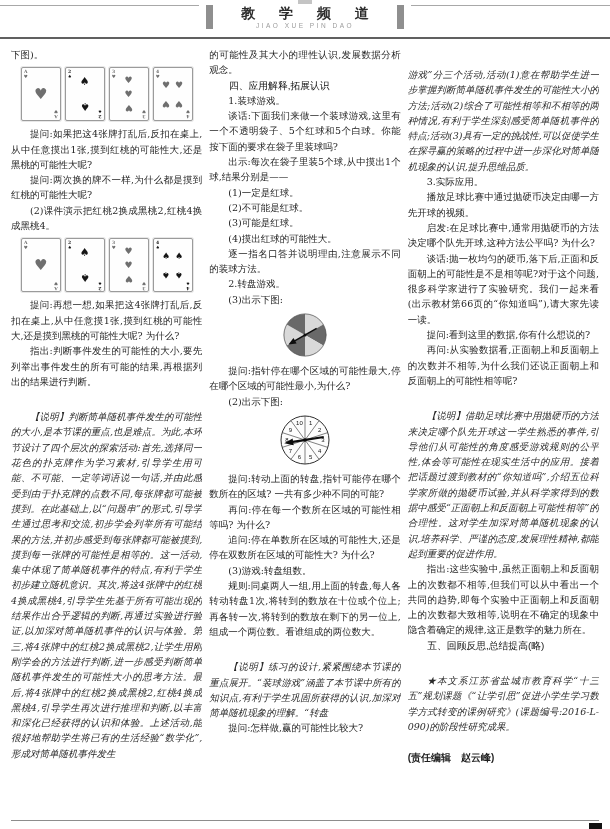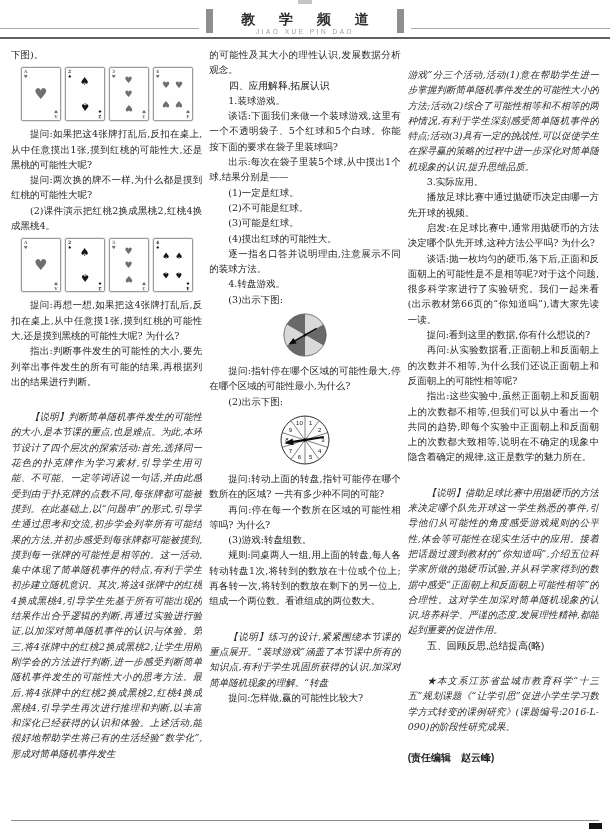--- a/index.html
+++ b/index.html
@@ -1,20 +1,20 @@
 <!DOCTYPE html>
 <html><head>
 <meta charset="utf-8">
 <style>
   html,body{margin:0;padding:0;background:#e9e9e9;}
   .page{width:610px;height:829px;margin:0 auto;background:#ffffff;position:relative;overflow:hidden;
         font-family:"DejaVu Serif",serif;}
   
   .topmark{position:absolute;top:0;left:298px;width:14px;height:4px;background:#c4c4c4;}
-  .header{display:flex;align-items:flex-end;height:32px;padding-top:5px;}
+  .header{display:flex;align-items:flex-start;height:32px;padding-top:5px;}
   .hrule{flex:1;height:1px;background:#a8a8a8;margin-bottom:8px;}
   .vbar{width:7px;height:24px;background:#8f8f8f;margin:0 7px 4px 7px;}
   .titlebox{width:170px;text-align:center;margin-bottom:2px;}
   .title{font-family:"Liberation Sans",sans-serif;font-weight:bold;font-size:14px;
          letter-spacing:10px;text-indent:10px;color:#2d2d2d;line-height:16px;}
   .subtitle{font-family:"Liberation Sans",sans-serif;font-size:6.5px;color:#9c9c9c;
             letter-spacing:2.5px;margin-top:1px;}
   .hdr-rule2{height:2px;background:#606060;margin-bottom:8px;}
   
   .cols{display:flex;gap:7px;padding:0 11px;}
@@ -211,21 +211,21 @@
       <p class="p noind">的可能性及其大小的理性认识,发展数据分析观念。</p>
       <p class="p h">四、应用解释,拓展认识</p>
       <p class="p">1.装球游戏。</p>
       <p class="p">谈话:下面我们来做一个装球游戏,这里有一个不透明袋子、5个红球和5个白球。你能按下面的要求在袋子里装球吗?</p>
       <p class="p">出示:每次在袋子里装5个球,从中摸出1个球,结果分别是——</p>
       <p class="p">(1)一定是红球。</p>
       <p class="p">(2)不可能是红球。</p>
       <p class="p">(3)可能是红球。</p>
       <p class="p">(4)摸出红球的可能性大。</p>
       <p class="p">逐一指名口答并说明理由,注意展示不同的装球方法。</p>
-      <p class="p">4.转盘游戏。</p>
+      <p class="p">2.转盘游戏。</p>
       <p class="p">(3)出示下图:</p>
 
       <div class="fig">
         <svg class="spin" width="46" height="46" viewBox="0 0 48 48">
           <path d="M24,24 L24,2 A22,22 0 0 1 43.05,13 Z" fill="#d9d9d9"></path>
           <path d="M24,24 L43.05,13 A22,22 0 0 1 43.05,35 Z" fill="#696969"></path>
           <path d="M24,24 L43.05,35 A22,22 0 0 1 24,46 Z" fill="#d9d9d9"></path>
           <path d="M24,24 L24,46 A22,22 0 0 1 4.95,35 Z" fill="#696969"></path>
           <path d="M24,24 L4.95,35 A22,22 0 0 1 4.95,13 Z" fill="#d9d9d9"></path>
           <path d="M24,24 L4.95,13 A22,22 0 0 1 24,2 Z" fill="#696969"></path>
@@ -269,36 +269,37 @@
           <g transform="rotate(-9 26 26)">
             <line x1="12" y1="26" x2="45" y2="26" stroke="#0d0d0d" stroke-width="2.2"></line>
             <polygon points="5,26 14,22.5 14,29.5" fill="#0d0d0d"></polygon>
           </g>
           <circle cx="26" cy="26" r="1.8" fill="#0d0d0d"></circle>
         </svg>
       </div>
 
       <p class="p">提问:转动上面的转盘,指针可能停在哪个数所在的区域? 一共有多少种不同的可能?</p>
       <p class="p">再问:停在每一个数所在区域的可能性相等吗? 为什么?</p>
+      <p class="p">追问:停在单数所在区域的可能性大,还是停在双数所在区域的可能性大? 为什么?</p>
       <p class="p">(3)游戏:转盘组数。</p>
       <p class="p">规则:同桌两人一组,用上面的转盘,每人各转动转盘1次,将转到的数放在十位或个位上;再各转一次,将转到的数放在剩下的另一位上,组成一个两位数。看谁组成的两位数大。</p>
       <p class="p note">【说明】练习的设计,紧紧围绕本节课的重点展开。“装球游戏”涵盖了本节课中所有的知识点,有利于学生巩固所获得的认识,加深对简单随机现象的理解。“转盘</p>
       <p class="p">提问:怎样做,赢的可能性比较大?</p>
     </div>
 
     <div class="col">
       <p class="p note noind">游戏”分三个活动,活动(1)意在帮助学生进一步掌握判断简单随机事件发生的可能性大小的方法;活动(2)综合了可能性相等和不相等的两种情况,有利于学生深刻感受简单随机事件的特点;活动(3)具有一定的挑战性,可以促使学生在探寻赢的策略的过程中进一步深化对简单随机现象的认识,提升思维品质。</p>
       <p class="p">3.实际应用。</p>
       <p class="p">播放足球比赛中通过抛硬币决定由哪一方先开球的视频。</p>
       <p class="p">启发:在足球比赛中,通常用抛硬币的方法决定哪个队先开球,这种方法公平吗? 为什么?</p>
       <p class="p">谈话:抛一枚均匀的硬币,落下后,正面和反面朝上的可能性是不是相等呢?对于这个问题,很多科学家进行了实验研究。我们一起来看(出示教材第66页的“你知道吗”),请大家先读一读。</p>
       <p class="p">提问:看到这里的数据,你有什么想说的?</p>
       <p class="p">再问:从实验数据看,正面朝上和反面朝上的次数并不相等,为什么我们还说正面朝上和反面朝上的可能性相等呢?</p>
+      <p class="p note">【说明】借助足球比赛中用抛硬币的方法来决定哪个队先开球这一学生熟悉的事件,引导他们从可能性的角度感受游戏规则的公平性,体会等可能性在现实生活中的应用。接着把话题过渡到教材的“你知道吗”,介绍五位科学家所做的抛硬币试验,并从科学家得到的数据中感受“正面朝上和反面朝上可能性相等”的合理性。这对学生加深对简单随机现象的认识,培养科学、严谨的态度,发展理性精神,都能起到重要的促进作用。</p>
       <p class="p">指出:这些实验中,虽然正面朝上和反面朝上的次数都不相等,但我们可以从中看出一个共同的趋势,即每个实验中正面朝上和反面朝上的次数都大致相等,说明在不确定的现象中隐含着确定的规律,这正是数学的魅力所在。</p>
-      <p class="p note">【说明】借助足球比赛中用抛硬币的方法来决定哪个队先开球这一学生熟悉的事件,引导他们从可能性的角度感受游戏规则的公平性,体会等可能性在现实生活中的应用。接着把话题过渡到教材的“你知道吗”,介绍五位科学家所做的抛硬币试验,并从科学家得到的数据中感受“正面朝上和反面朝上可能性相等”的合理性。这对学生加深对简单随机现象的认识,培养科学、严谨的态度,发展理性精神,都能起到重要的促进作用。</p>
       <p class="p h">五、回顾反思,总结提高(略)</p>
       <p class="p note">★本文系江苏省盐城市教育科学“十三五”规划课题《“让学引思”促进小学生学习数学方式转变的课例研究》(课题编号:2016-L-090)的阶段性研究成果。</p>
       <p class="p sign">(责任编辑　赵云峰)</p>
     </div>
 
   </div>
 
   <div class="footer">
     <div class="ftab"></div>
   </div>

